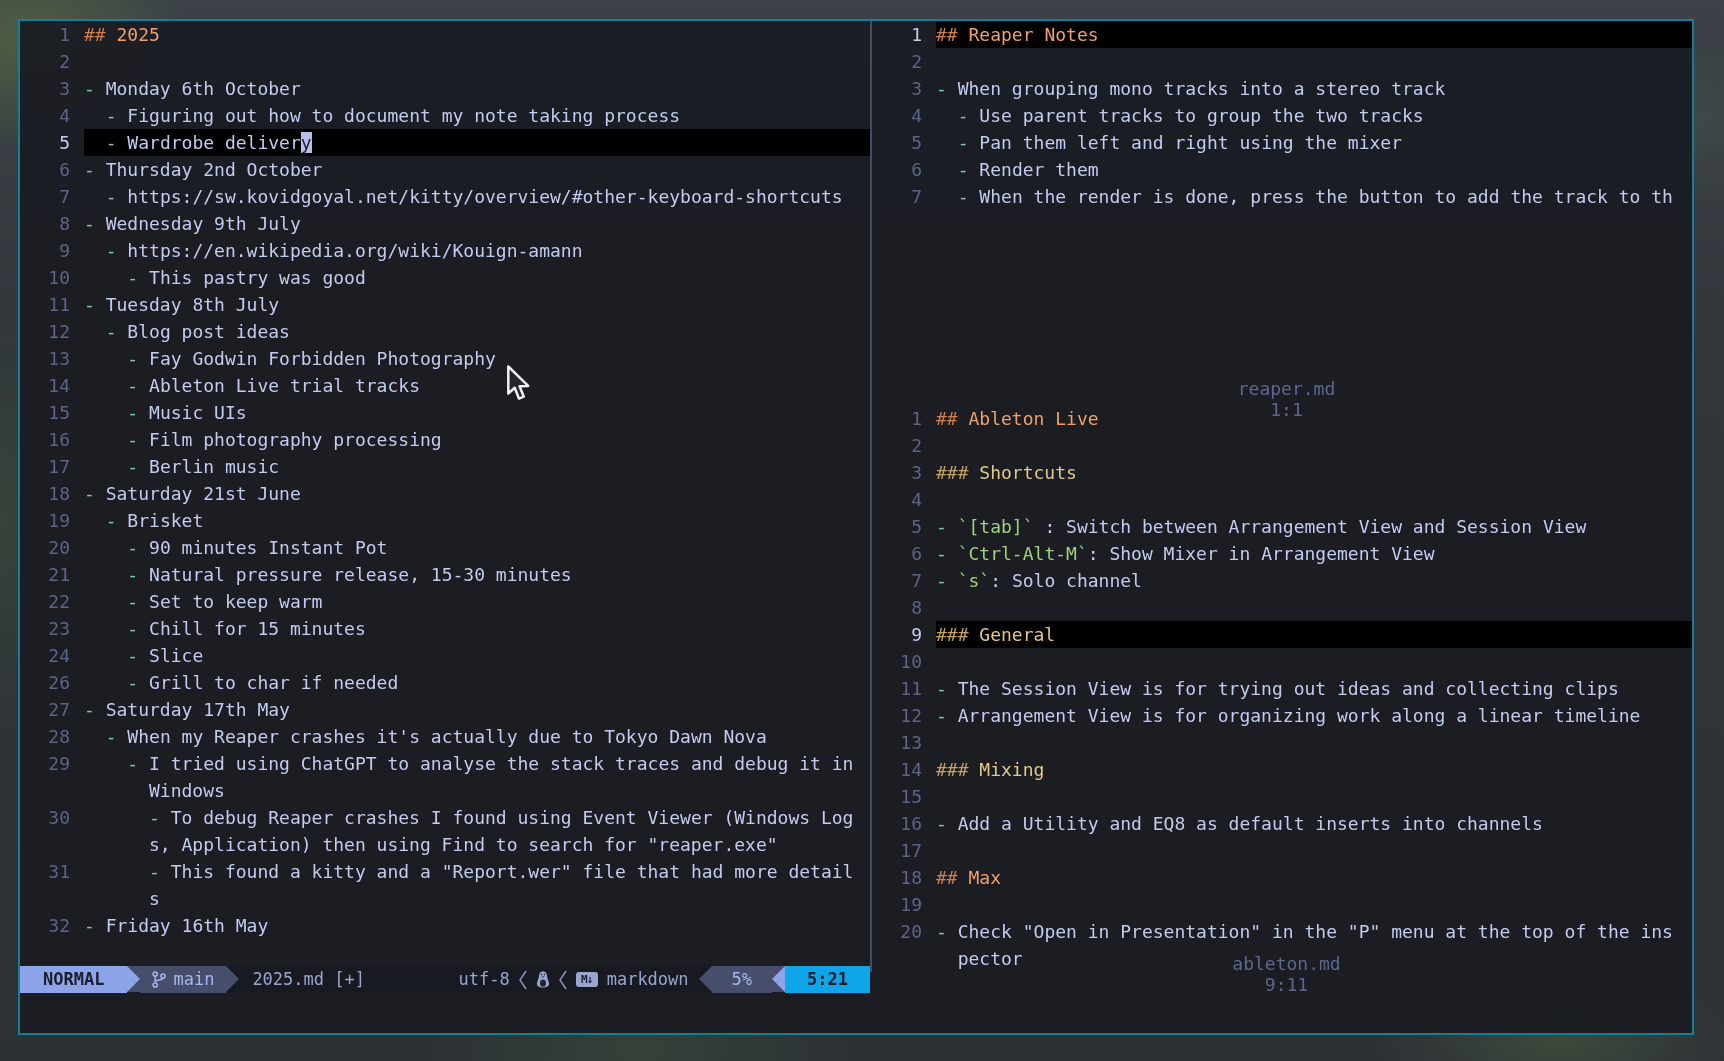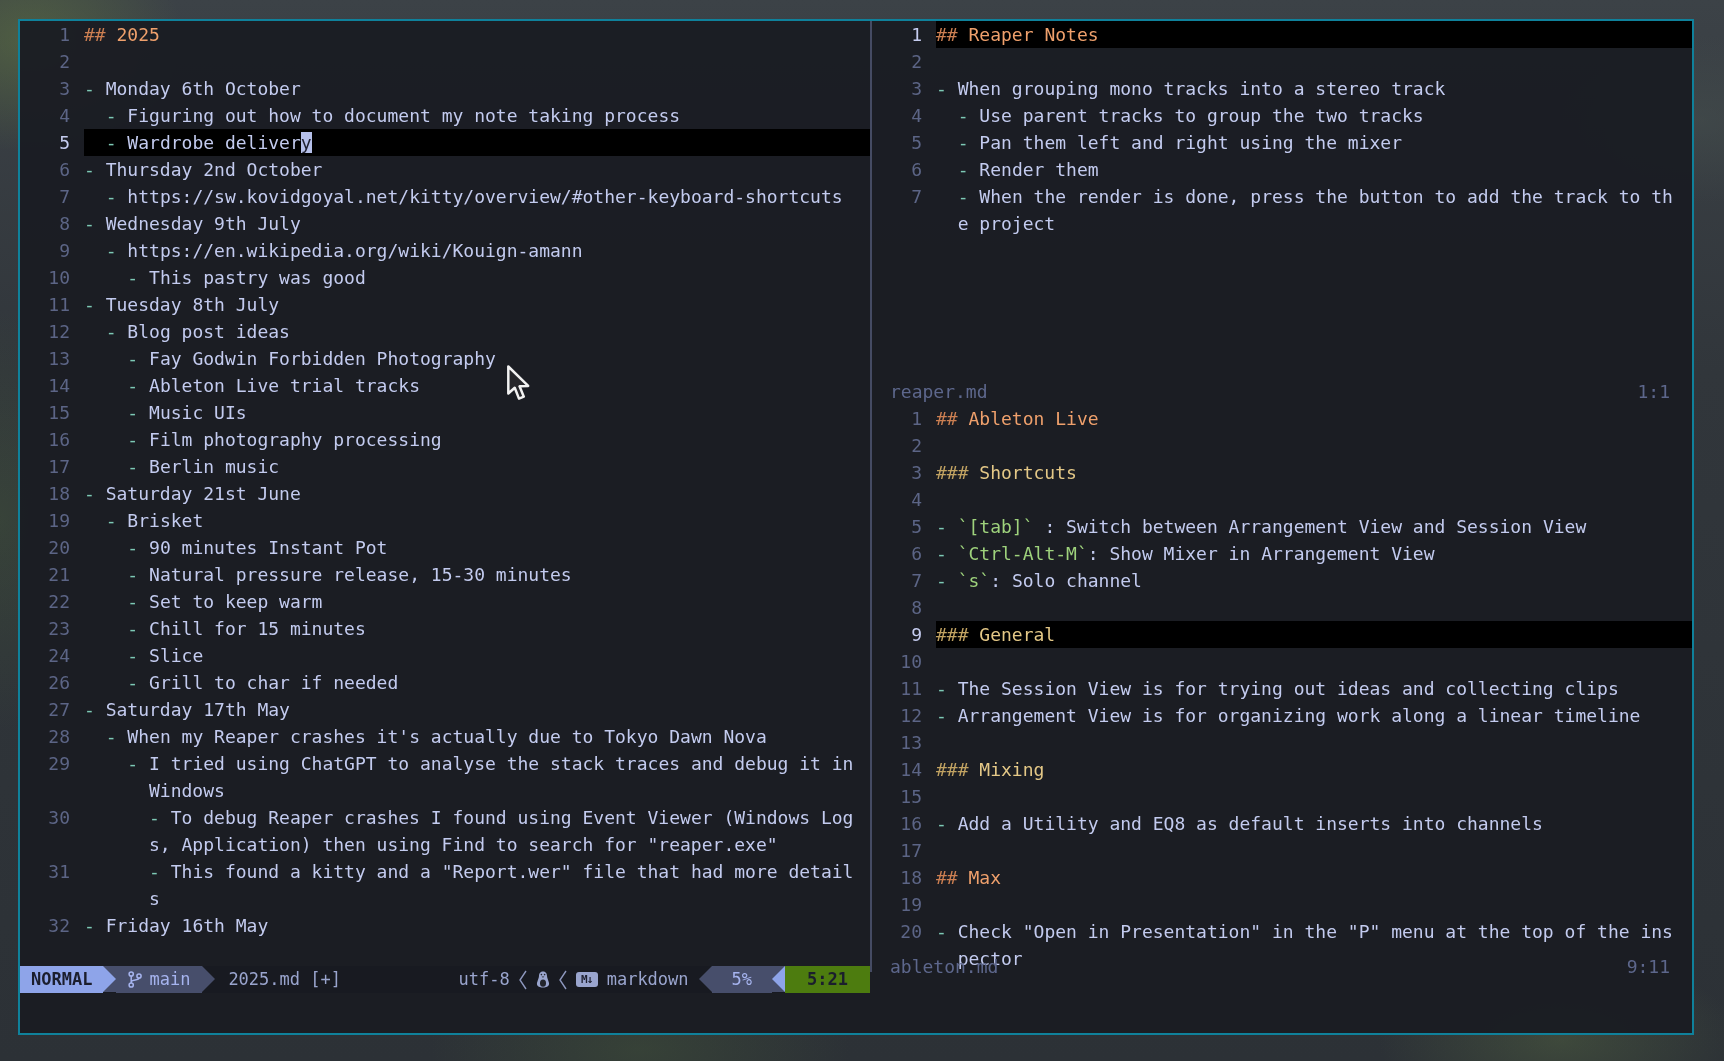--- a/index.html
+++ b/index.html
@@ -50,43 +50,43 @@
   .s-y2 { color:#c2a362; }
   .s-g  { color:#9ed27c; }
   .s-k  { background:#b6c0ea; color:#1e2030; }
 
   
   .lualine {
     position:absolute; left:0; top:945px; width:850px; height:27px;
     display:flex; align-items:stretch; font-size:17px; line-height:27px;
     background:rgba(23,25,31,0.6); white-space:pre;
   }
-  .seg-a { background:#8ea4e9; color:#1b1e2d; font-weight:bold; padding:0 11px; }
+  .seg-a { background:#8ea4e9; color:#1b1e2d; font-weight:bold; padding:0 23px; }
   .seg-b { background:#474e6b; color:#a6b4ef; padding:0 12px; display:flex; align-items:center; gap:7px; }
   .seg-c { flex:1; color:#9aa5ce; display:flex; align-items:center; padding-left:13px; min-width:0; }
   .seg-y { background:#474e6b; color:#a6b4ef; padding:0 20px; }
-  .seg-z { background:#4d7c0f; color:#1b1e2d; font-weight:bold; padding:0 22px; }
+  .seg-z { background:#0ea5e9; color:#1b1e2d; font-weight:bold; padding:0 22px; }
   .tri { width:0; height:0; border-style:solid; flex:0 0 auto; }
   .tri-ab { border-width:13.5px 0 13.5px 13px; border-color:transparent transparent transparent #8ea4e9; background:#474e6b; }
   .tri-bc { border-width:13.5px 0 13.5px 13px; border-color:transparent transparent transparent #474e6b; }
   .tri-cy { border-width:13.5px 13px 13.5px 0; border-color:transparent #474e6b transparent transparent; }
   .tri-yz { border-width:13.5px 13px 13.5px 0; border-color:transparent #8ea4e9 transparent transparent; background:#474e6b; }
   .rgroup { margin-left:auto; display:flex; align-items:center; gap:9px; padding-right:10px; color:#9aa5ce;justify-content:flex-end; }
   .thin-sep { opacity:.9; }
   .mdicon {
     display:inline-flex; align-items:center; justify-content:center;
     width:22px; height:15px; border-radius:3px; background:#9aa5ce;
     color:#1e2030; font-size:11px; font-weight:bold; letter-spacing:-1px;
   }
 
   
   .sl-nc {
     position:absolute; width:820px; height:27px; left:852px;
     display:flex; justify-content:space-between; align-items:center;
-    color:#5d678c; font-size:18px; padding:0 22px 0 18px;
+    color:#5d678c; font-size:18px; padding:0 22px 0 31px;flex-direction:column;
   }
   #sl-rtop { top:357px; }
   #sl-rbot { top:932px; }
 
   
   .mouse { position:absolute; left:505px; top:365px; z-index:20; }
 </style>
 </head>
 <body>
 
@@ -133,21 +133,20 @@
     <div class="vsep"></div>
 
     <div class="win" id="win-rtop">
         <div class="row hl"><span class="ln cur">1</span><span class="code"><span class="s-o2">##</span><span class="s-o"> Reaper Notes</span></span></div>
         <div class="row"><span class="ln">2</span><span class="code"></span></div>
         <div class="row"><span class="ln">3</span><span class="code"><span class="s-d">-</span><span class="s-t"> When grouping mono tracks into a stereo track</span></span></div>
         <div class="row"><span class="ln">4</span><span class="code"><span class="s-t">  </span><span class="s-d">-</span><span class="s-t"> Use parent tracks to group the two tracks</span></span></div>
         <div class="row"><span class="ln">5</span><span class="code"><span class="s-t">  </span><span class="s-d">-</span><span class="s-t"> Pan them left and right using the mixer</span></span></div>
         <div class="row"><span class="ln">6</span><span class="code"><span class="s-t">  </span><span class="s-d">-</span><span class="s-t"> Render them</span></span></div>
         <div class="row"><span class="ln">7</span><span class="code"><span class="s-t">  </span><span class="s-d">-</span><span class="s-t"> When the render is done, press the button to add the track to th</span></span></div>
-        <div class="row"><span class="ln"></span><span class="code"><span class="s-t">  e project</span></span></div>
       </div>
 
     <div class="sl-nc" id="sl-rtop">
       <span>reaper.md</span>
       <span>1:1</span>
     </div>
 
     <div class="win" id="win-rbot">
         <div class="row"><span class="ln">1</span><span class="code"><span class="s-o2">##</span><span class="s-o"> Ableton Live</span></span></div>
         <div class="row"><span class="ln">2</span><span class="code"></span></div>

